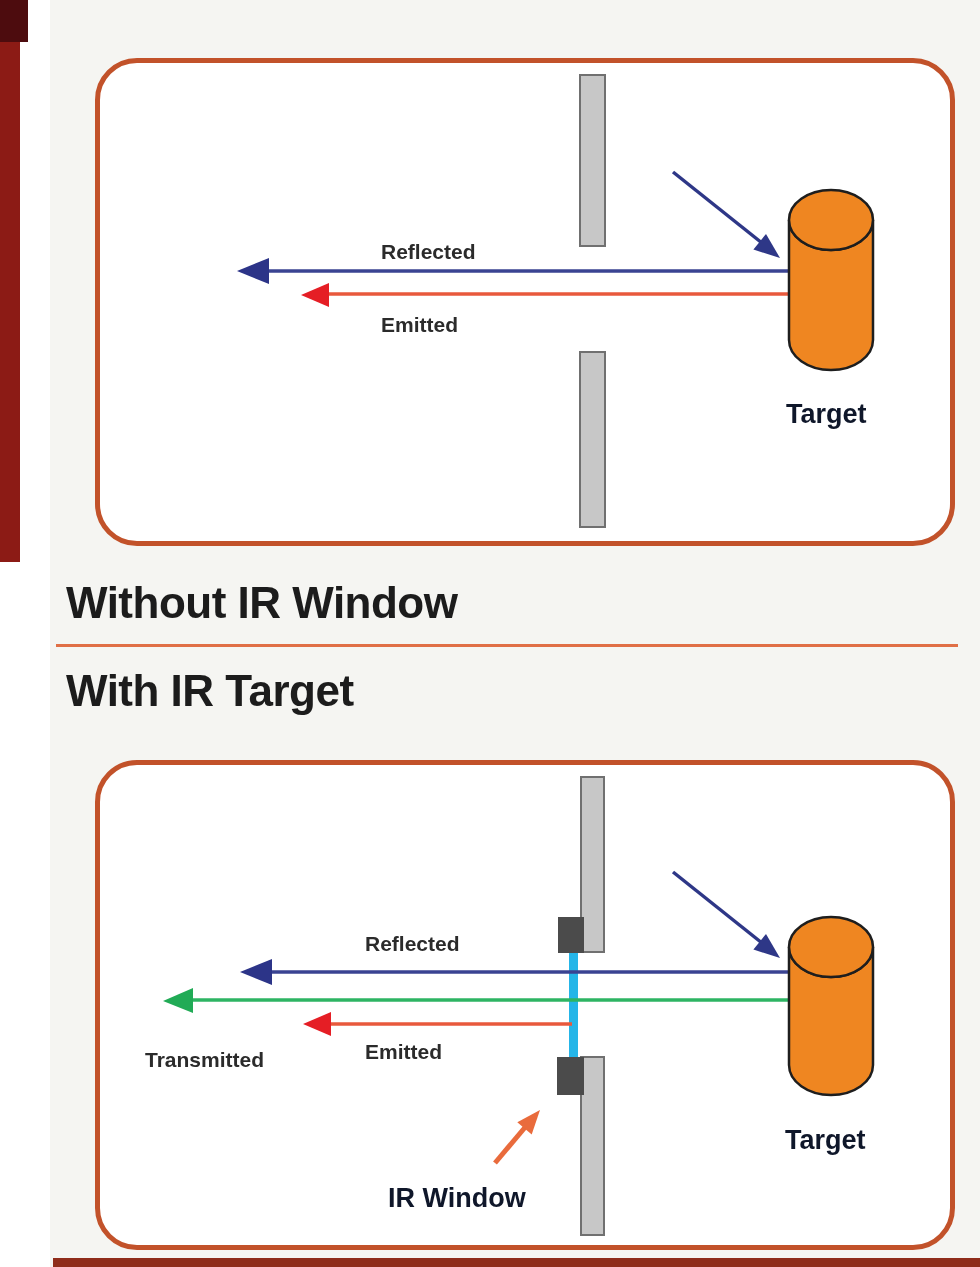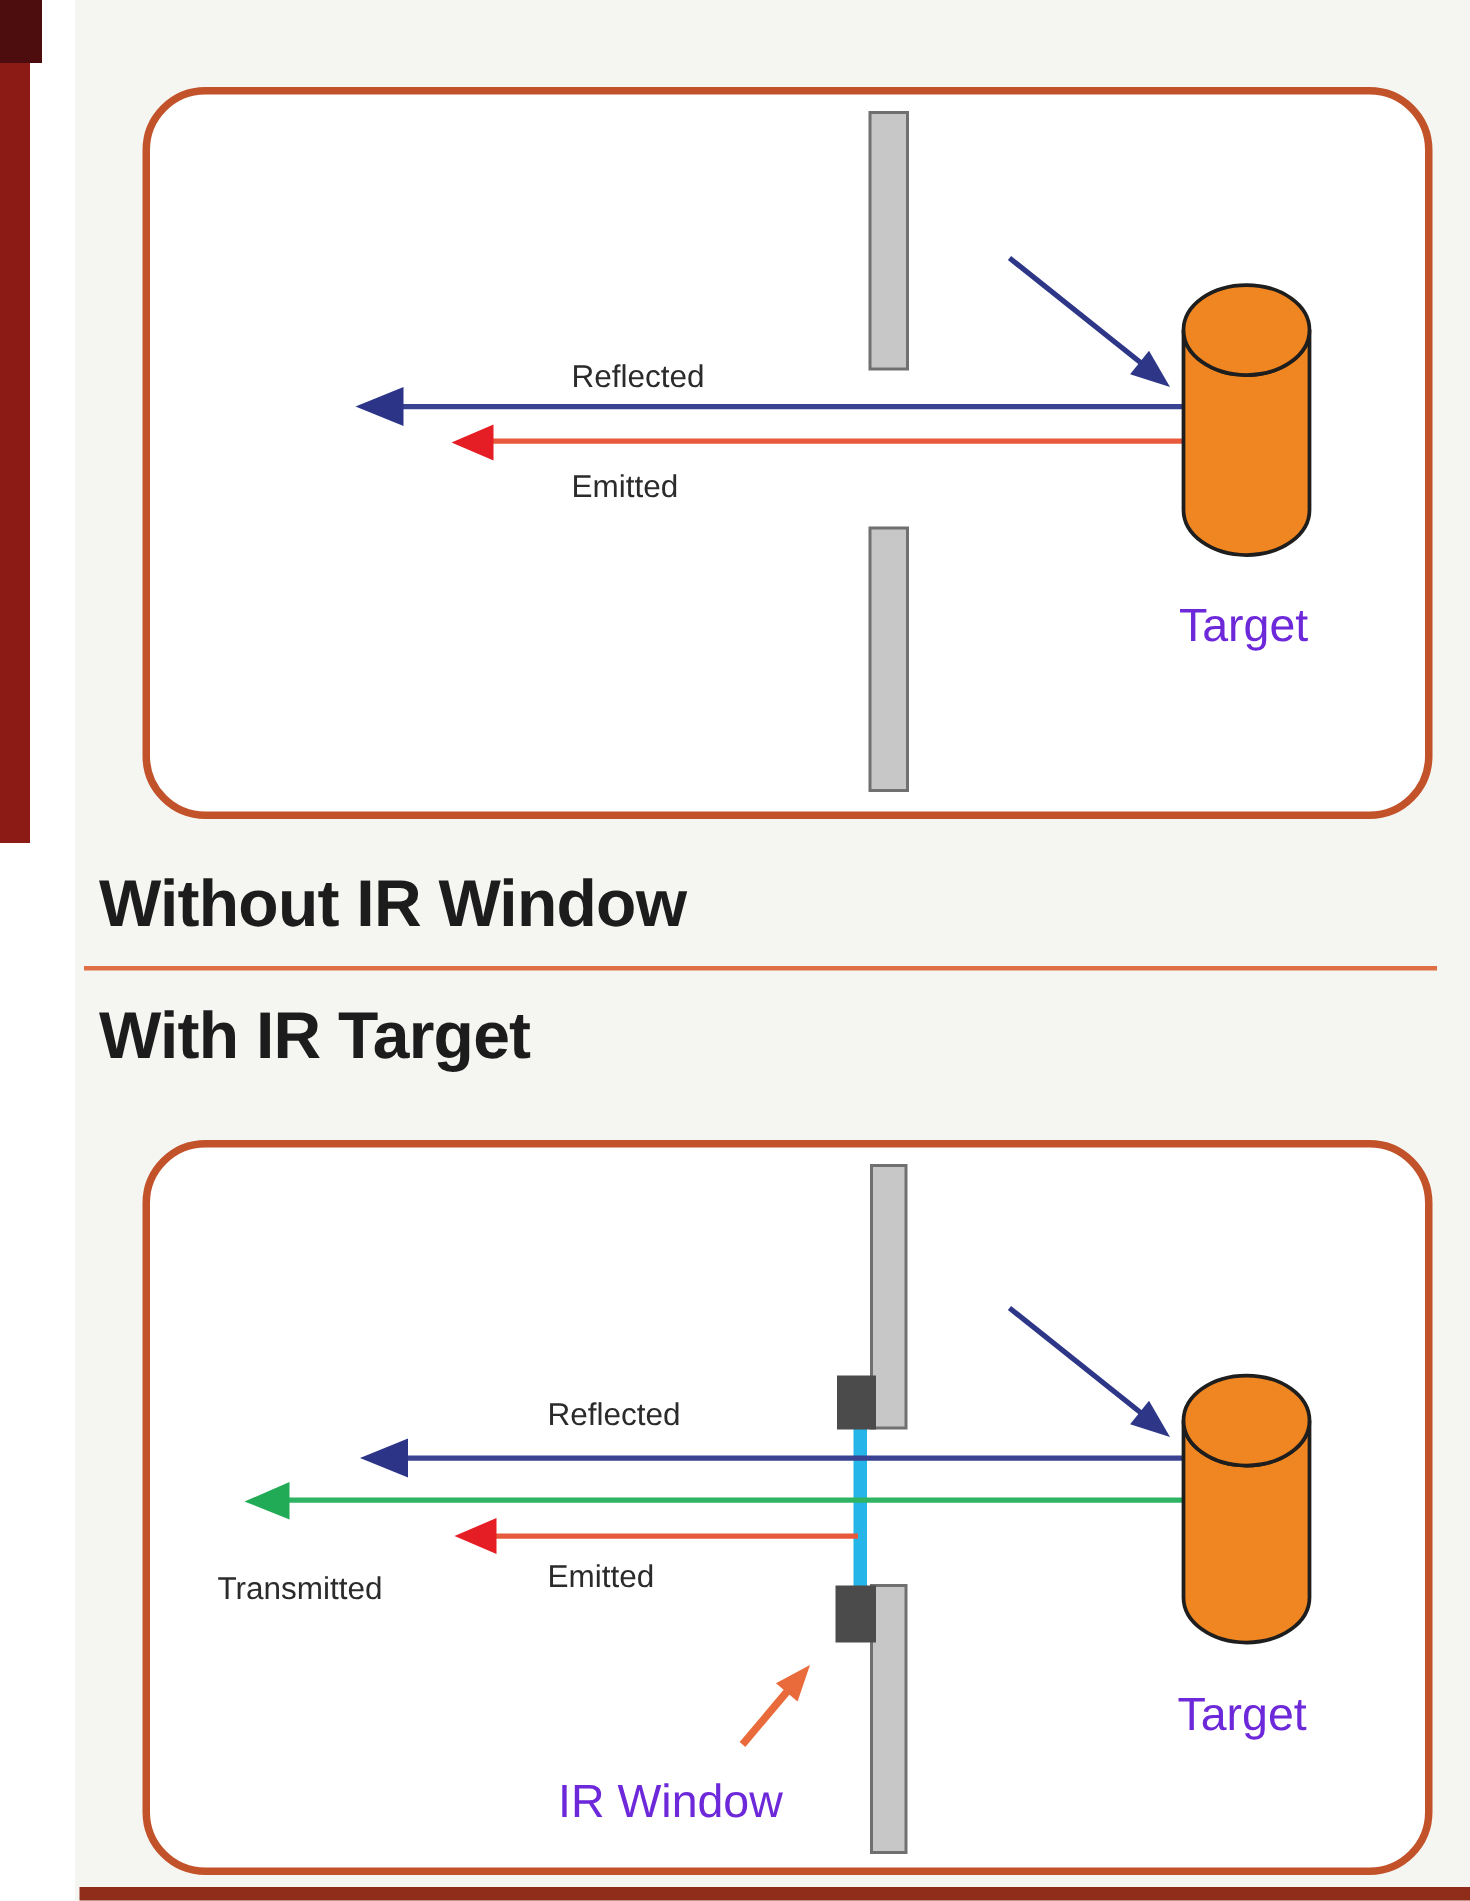--- a/index.html
+++ b/index.html
@@ -33,25 +33,25 @@
   }
   .box-top    { top: 58px;  height: 478px; }
   .box-bottom { top: 760px; height: 480px; }
   .overlay {
     position: absolute; left: 0; top: 0;
     pointer-events: none;
   }
   .lbl {
     position: absolute;
     color: #2b2b2b;
-    font-weight: 400;
+    font-weight: 700;
     font-size: 21px;
     white-space: nowrap;
   }
-  .lbl-big { font-size: 31px; color: #6d28d9; }
+  .lbl-big { font-size: 27px; color: #0f172a; }
   .title {
     position: absolute; left: 66px;
     font-size: 44px; font-weight: 600; color: #1c1c1c;
     letter-spacing: -0.5px; white-space: nowrap; text-align: center;
   }
   .title-without { top: 578px; }
   .title-with    { top: 666px; }
   .divider {
     position: absolute; left: 56px; top: 644px; width: 902px; height: 3px;
     background: #e06f46;
@@ -122,14 +122,14 @@
 <div class="lbl" style="left:381px; top:313px;">Emitted</div>
 <div class="lbl lbl-big" style="left:786px; top:399px;">Target</div>
 
 <div class="title title-without">Without IR Window</div>
 <div class="divider"></div>
 <div class="title title-with">With IR Target</div>
 
 <div class="lbl" style="left:365px; top:932px;">Reflected</div>
 <div class="lbl" style="left:145px; top:1048px;">Transmitted</div>
 <div class="lbl" style="left:365px; top:1040px;">Emitted</div>
-<div class="lbl lbl-big" style="left:372px; top:1183px;">IR Window</div>
+<div class="lbl lbl-big" style="left:388px; top:1183px;">IR Window</div>
 <div class="lbl lbl-big" style="left:785px; top:1125px;">Target</div>
 
 </body></html>

